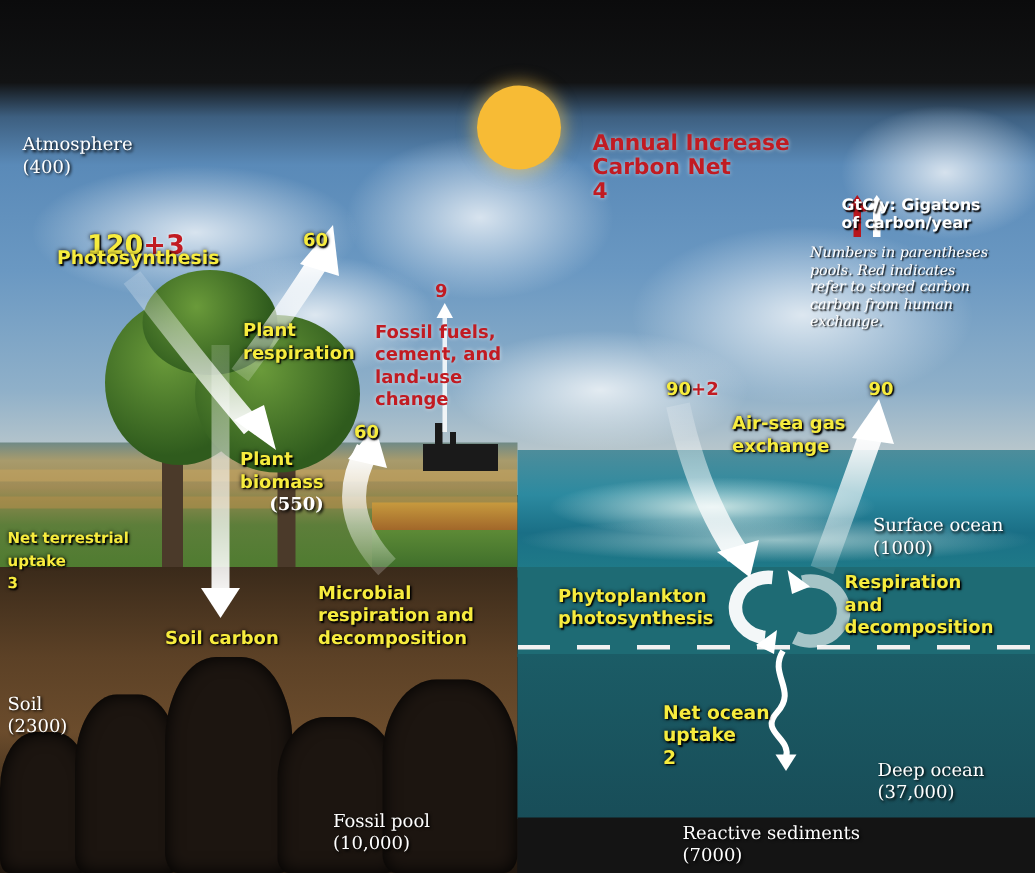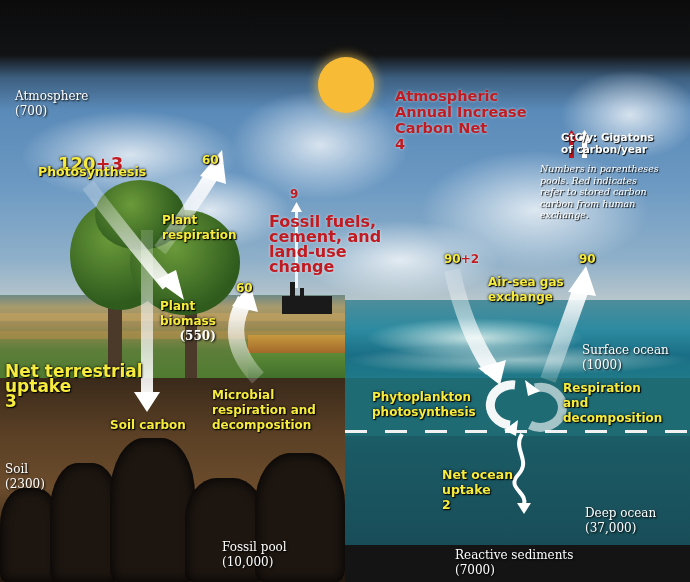--- a/index.html
+++ b/index.html
@@ -148,21 +148,21 @@
     <g>
       <rect x="569" y="140" width="5" height="18" fill="#b8161d"></rect>
       <polygon points="564,141 579,141 571.5,130" fill="#b8161d"></polygon>
       <rect x="582" y="140" width="5" height="18" fill="#fff"></rect>
       <polygon points="577,141 592,141 584.5,130" fill="#fff"></polygon>
     </g>
   </svg>
 
   <div class="lbl pool" style="left:15px;top:89px;width:90px;">
     <div>Atmosphere</div>
-    <div>(700)</div>
+    <div>(400)</div>
   </div>
   <div class="lbl pool" style="left:5px;top:462px;width:60px;">
     <div>Soil</div>
     <div>(2300)</div>
   </div>
   <div class="lbl pool" style="left:222px;top:540px;width:90px;">
     <div>Fossil pool</div>
     <div>(10,000)</div>
   </div>
   <div class="lbl pool" style="left:582px;top:343px;width:100px;">
@@ -172,21 +172,20 @@
   <div class="lbl pool" style="left:585px;top:506px;width:90px;">
     <div>Deep ocean</div>
     <div>(37,000)</div>
   </div>
   <div class="lbl pool" style="left:455px;top:548px;width:140px;">
     <div>Reactive sediments</div>
     <div>(7000)</div>
   </div>
 
   <div class="lbl red" style="left:395px;top:88px;width:140px;font-size:14.5px;line-height:16px;">
-    <div>Atmospheric</div>
     <div>Annual Increase</div>
     <div>Carbon Net</div>
     <div>4</div>
   </div>
 
   <div class="lbl legend-title" style="left:561px;top:131px;">
     <div>GtC/y: Gigatons</div>
     <div>of carbon/year</div>
   </div>
   <div class="lbl note" style="left:540px;top:163px;width:145px;">
@@ -202,35 +201,35 @@
   </div>
   <div class="lbl yel" style="left:38px;top:164px;font-size:12.5px;">Photosynthesis</div>
 
   <div class="lbl yel" style="left:202px;top:153px;">60</div>
   <div class="lbl yel" style="left:162px;top:213px;width:80px;">
     <div>Plant</div>
     <div>respiration</div>
   </div>
 
   <div class="lbl red" style="left:290px;top:187px;font-size:12px;">9</div>
-  <div class="lbl red" style="left:250px;top:214px;width:95px;font-size:16px;line-height:15px;margin-left:19px;">
+  <div class="lbl red" style="left:250px;top:214px;width:95px;font-size:12px;line-height:15px;">
     <div>Fossil fuels,</div>
     <div>cement, and</div>
     <div>land-use</div>
     <div>change</div>
   </div>
 
   <div class="lbl yel" style="left:236px;top:281px;">60</div>
   <div class="lbl yel" style="left:160px;top:299px;text-align:left;">
     <div>Plant</div>
     <div>biomass</div>
     <div class="pool" style="text-align:right;">(550)</div>
   </div>
 
-  <div class="lbl yel" style="left:5px;top:364px;width:110px;font-size:17px;">
+  <div class="lbl yel" style="left:5px;top:352px;width:110px;font-size:10px;">
     <div>Net terrestrial</div>
     <div>uptake</div>
     <div>3</div>
   </div>
 
   <div class="lbl yel" style="left:110px;top:418px;">Soil carbon</div>
 
   <div class="lbl yel" style="left:212px;top:388px;width:100px;">
     <div>Microbial</div>
     <div>respiration and</div>

